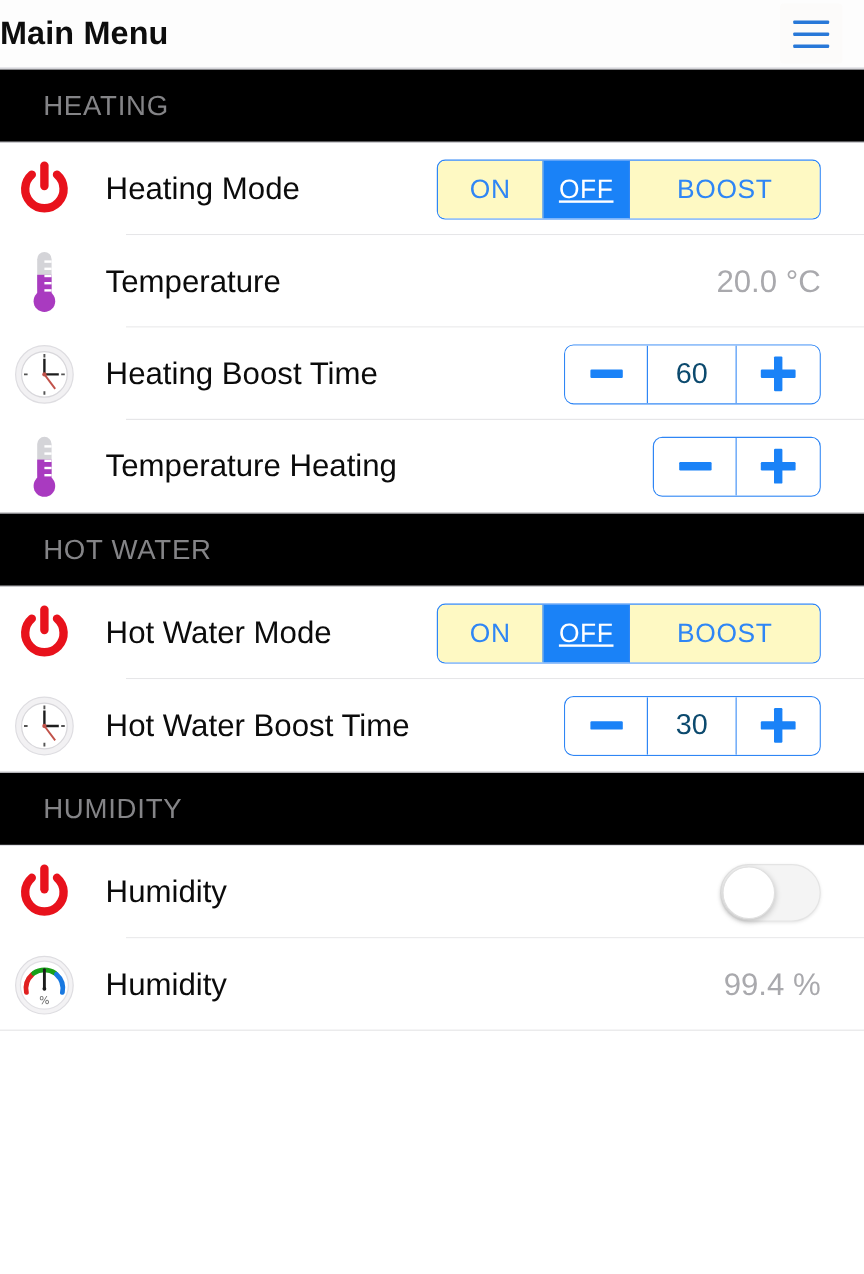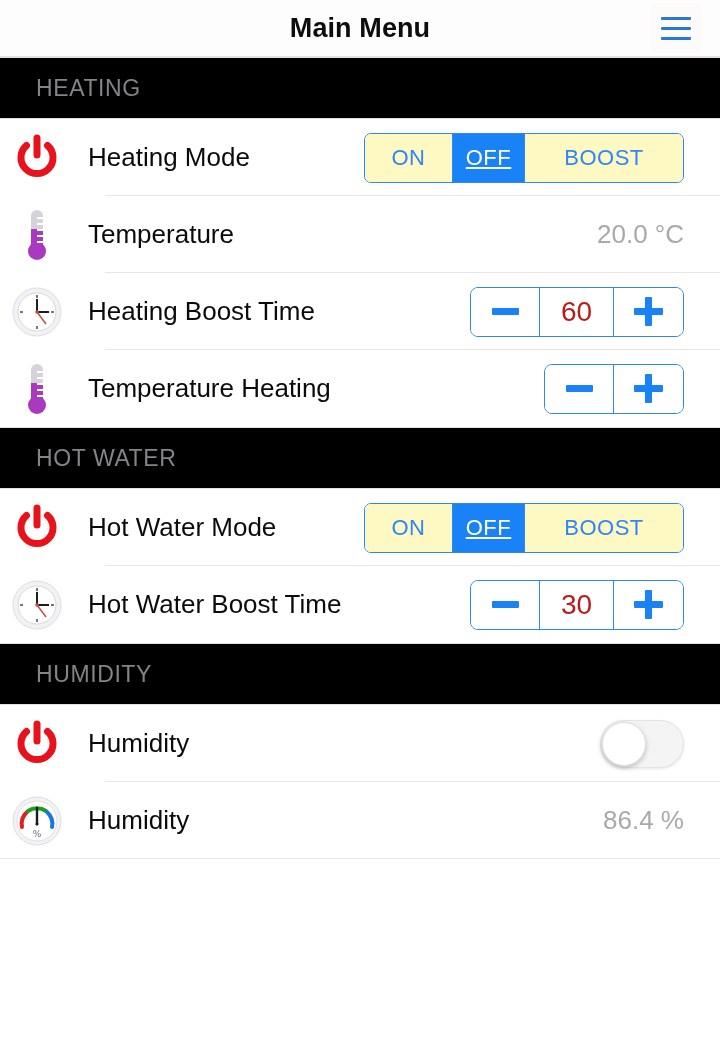--- a/index.html
+++ b/index.html
@@ -20,21 +20,21 @@
     overflow: hidden;
   }
 
   
   .titlebar {
     height: 57px;
     background: #fdfdfd;
     border-bottom: 1px solid #e2e2e6;
     display: flex;
     align-items: center;
-    justify-content: center;
+    justify-content: flex-start;
     position: relative;
   }
   .titlebar-title {
     font-size: 27px;
     font-weight: bold;
     color: #0d0d0d;
     letter-spacing: 0.1px;
   }
   .menu-button {
     position: absolute;
@@ -167,22 +167,22 @@
     justify-content: center;
     cursor: pointer;
     border-right: 1.5px solid #2f86f5;
     background: #ffffff;
   }
   .stepper-value {
     min-width: 74px;
     display: flex;
     align-items: center;
     justify-content: center;
-    font-size: 28px;
-    color: #b91c1c;
+    font-size: 24px;
+    color: #0c4a6e;
     border-right: 1.5px solid #2f86f5;
     background: #ffffff;
     cursor: pointer;
   }
   .stepper-btn:last-child { border-right: none; }
   .minus-glyph {
     width: 27px;
     height: 7px;
     background: #1a82f7;
     border-radius: 1px;
@@ -408,17 +408,17 @@
         <path d="M11 32 A16 16 0 0 1 16 17" fill="none" stroke="#e02020" stroke-width="4" stroke-linecap="round"></path>
         <path d="M17 16 A16 16 0 0 1 35 16" fill="none" stroke="#18a018" stroke-width="4" stroke-linecap="round"></path>
         <path d="M36 17 A16 16 0 0 1 41 32" fill="none" stroke="#1878e0" stroke-width="4" stroke-linecap="round"></path>
         <line x1="26" y1="29" x2="26" y2="13" stroke="#1c1c1c" stroke-width="2.4" stroke-linecap="round"></line>
         <circle cx="26" cy="29" r="1.6" fill="#1c1c1c"></circle>
         <text x="26" y="42" font-family="DejaVu Sans, sans-serif" font-size="9" fill="#6a6a6a" text-anchor="middle">%</text>
       </svg>
     </div>
     <div class="row-label">Humidity</div>
     <div class="row-spacer"></div>
-    <div class="row-value">86.4 %</div>
+    <div class="row-value">99.4 %</div>
   </div>
 
   <div class="filler"></div>
 </div>
 
 </body></html>

